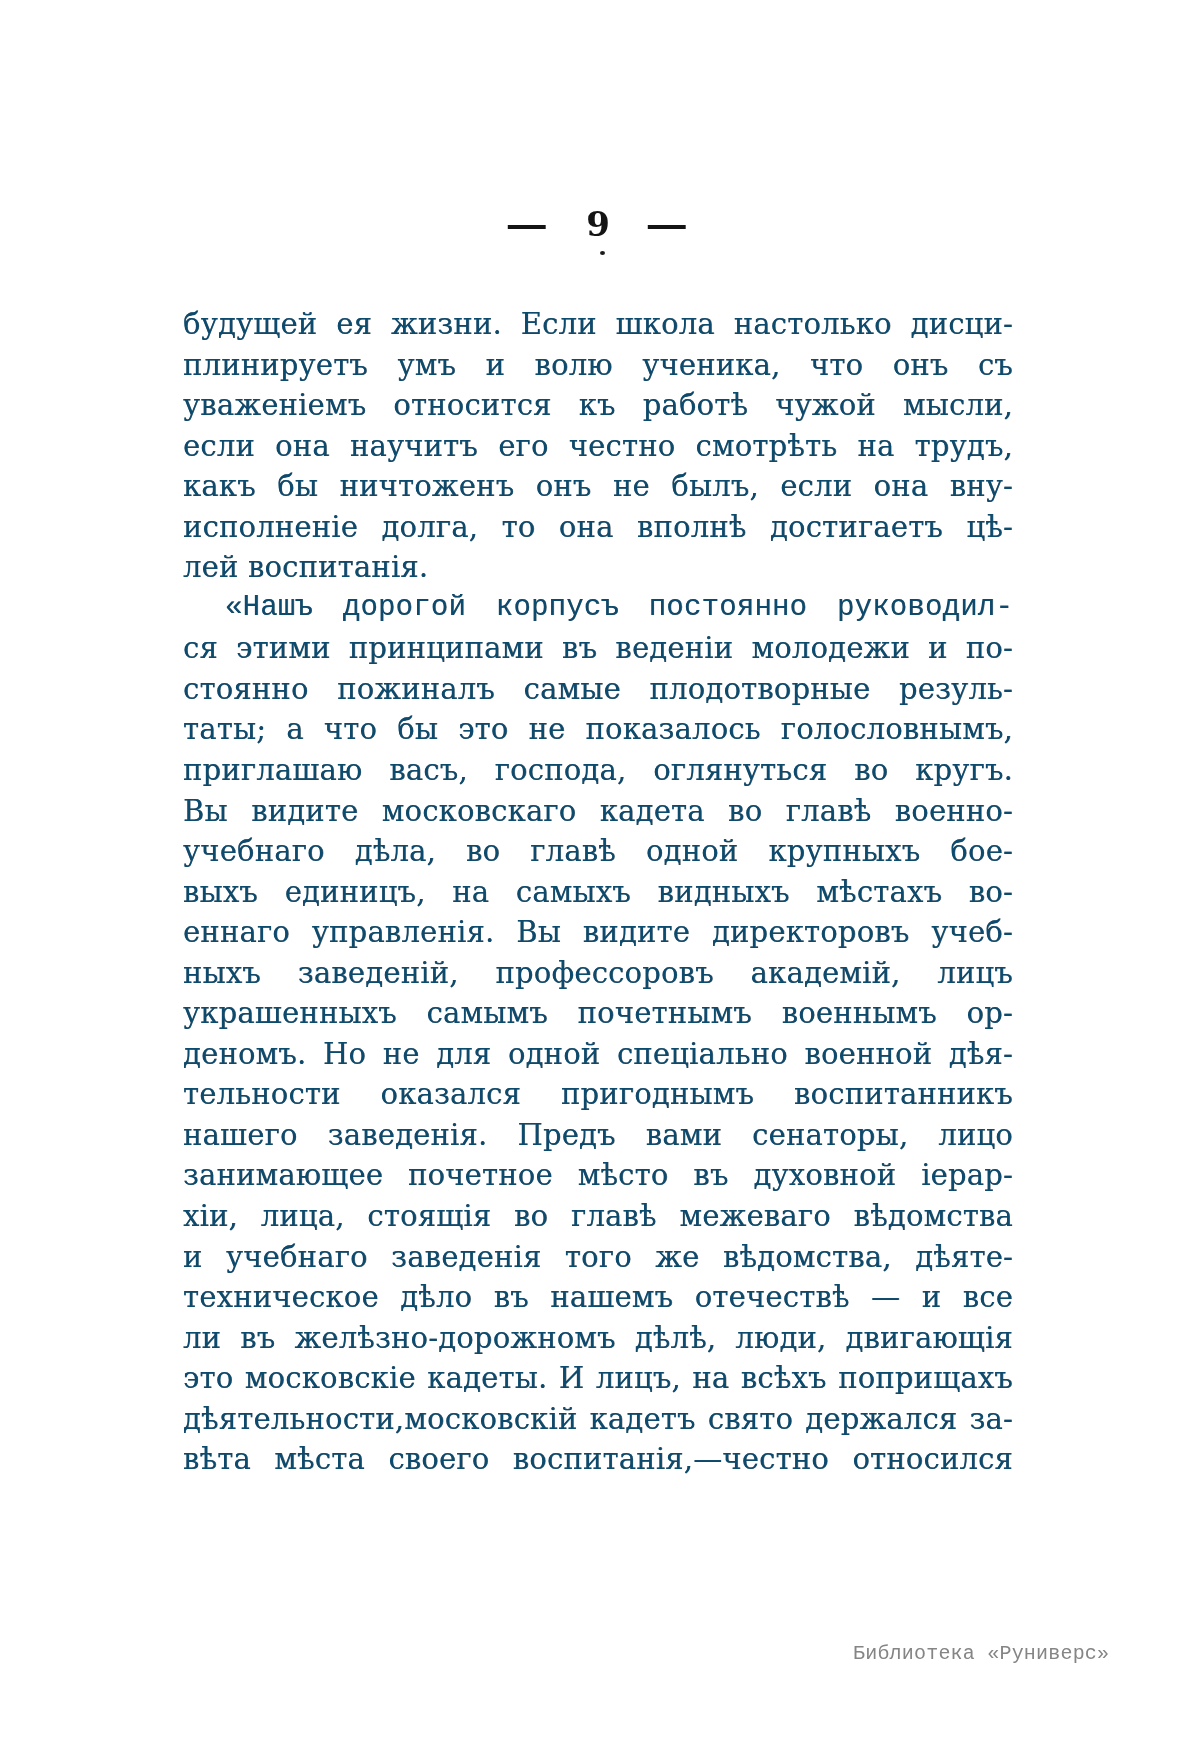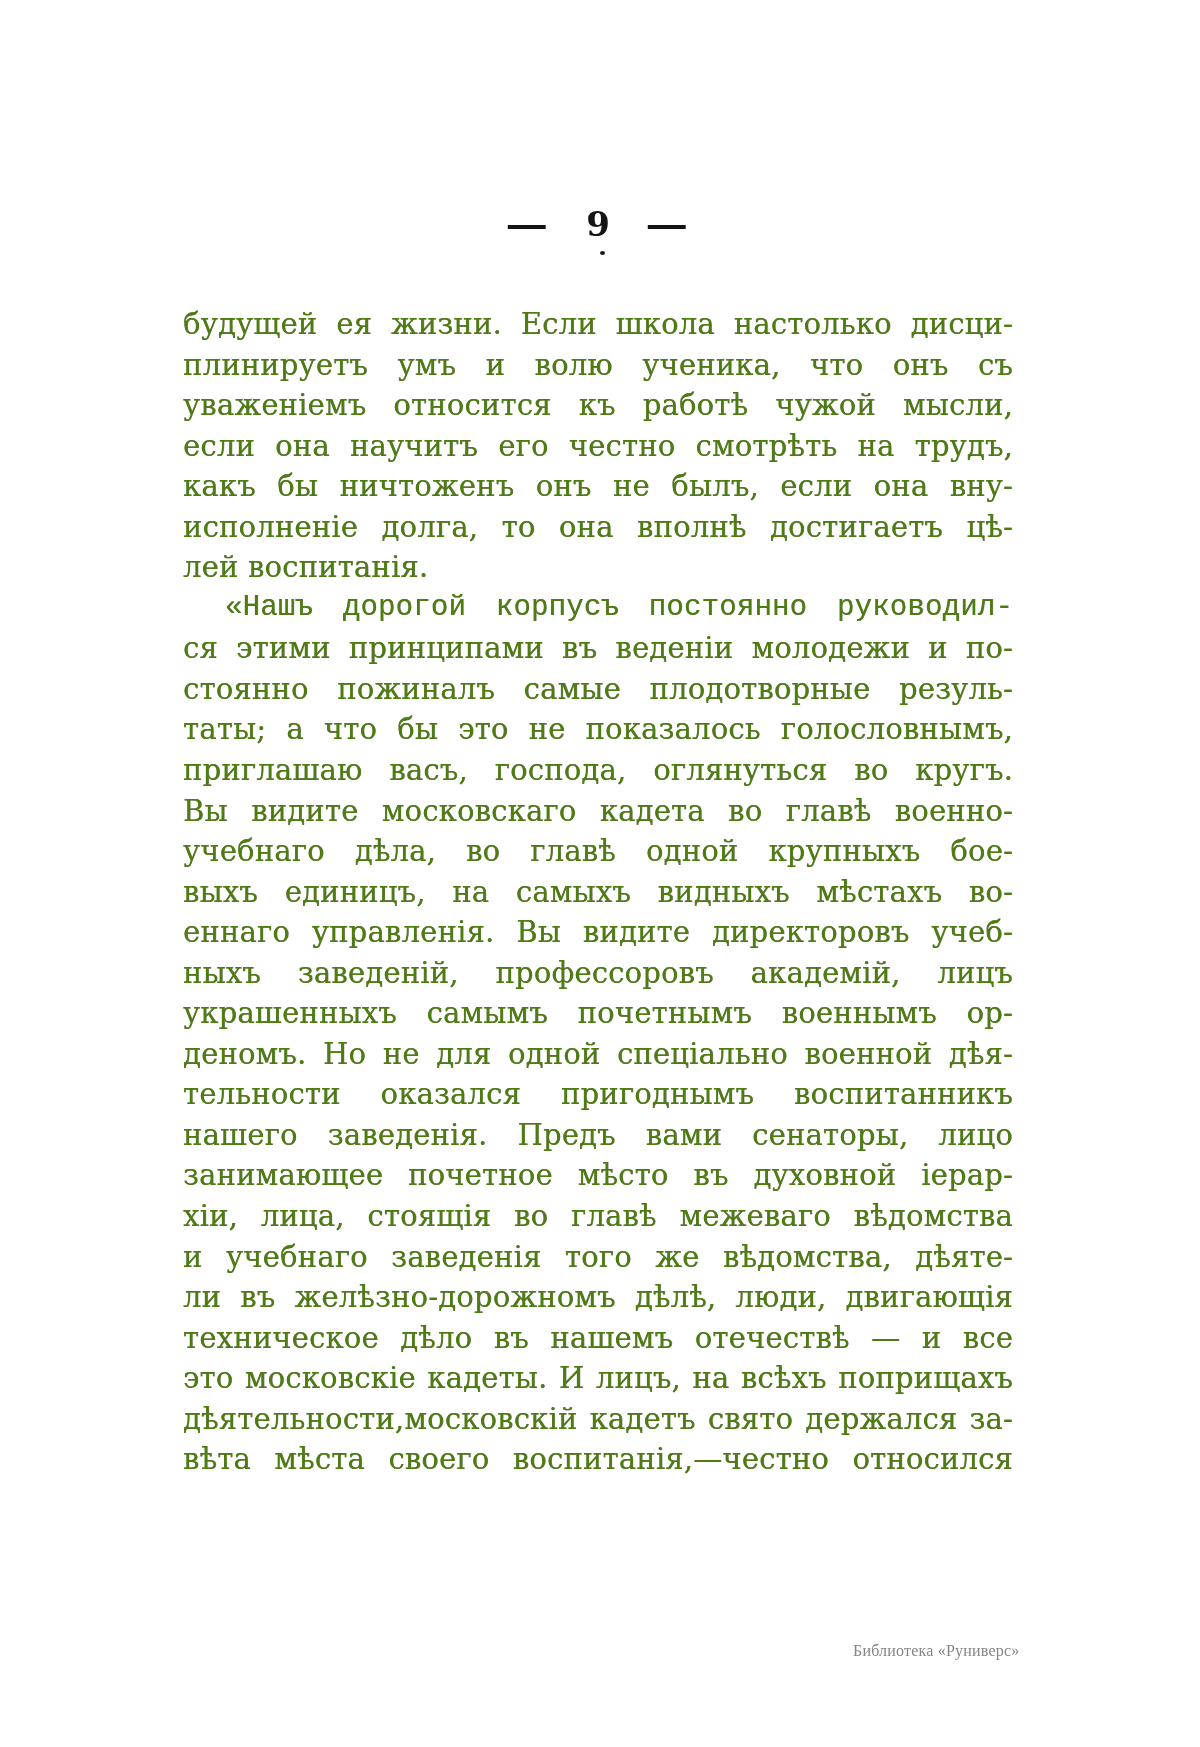--- a/index.html
+++ b/index.html
@@ -40,21 +40,21 @@
     height: 4px;
     background: #1a1a1a;
     border-radius: 50%;
   }
   
   .text-block {
     position: absolute;
     left: 183px;
     top: 304px;
     width: 830px;
-    color: #4d7c0f;
+    color: #0c4a6e;
     font-size: 29px;
     letter-spacing: 0.2px;
     text-shadow: 0.35px 0.35px 0 rgba(20,20,20,0.55);
   }
   .line {
     height: 40.55px;
     line-height: 40.55px;
     text-align: justify;
     text-align-last: justify;
     white-space: normal;
@@ -63,22 +63,22 @@
   .line.para-end {
     text-align: right;
     text-align-last: left;
   }
   .line.indent { text-indent: 42px; font-family: Liberation Mono, monospace; }
   
   .footer {
     position: absolute;
     left: 853px;
     top: 1642px;
-    font-family: Liberation Serif, serif;
-    font-size: 16px;
+    font-family: Liberation Mono, monospace;
+    font-size: 20px;
     color: #858585;
     letter-spacing: 0.2px;
   }
 </style>
 </head>
 <body>
 
 <div class="page">
 
   <div class="page-header">
@@ -106,22 +106,22 @@
     <div class="line">выхъ единицъ, на самыхъ видныхъ мѣстахъ во-</div>
     <div class="line">еннаго управленія. Вы видите директоровъ учеб-</div>
     <div class="line">ныхъ заведеній, профессоровъ академій, лицъ</div>
     <div class="line">украшенныхъ самымъ почетнымъ военнымъ ор-</div>
     <div class="line">деномъ. Но не для одной спеціально военной дѣя-</div>
     <div class="line">тельности оказался пригоднымъ воспитанникъ</div>
     <div class="line">нашего заведенія. Предъ вами сенаторы, лицо</div>
     <div class="line">занимающее почетное мѣсто въ духовной іерар-</div>
     <div class="line">хіи, лица, стоящія во главѣ межеваго вѣдомства</div>
     <div class="line">и учебнаго заведенія того же вѣдомства, дѣяте-</div>
+    <div class="line">техническое дѣло въ нашемъ отечествѣ — и все</div>
     <div class="line">ли въ желѣзно-дорожномъ дѣлѣ, люди, двигающія</div>
-    <div class="line">техническое дѣло въ нашемъ отечествѣ — и все</div>
     <div class="line">это московскіе кадеты. И лицъ, на всѣхъ поприщахъ</div>
     <div class="line">дѣятельности,московскій кадетъ свято держался за-</div>
     <div class="line">вѣта мѣста своего воспитанія,—честно относился</div>
   </div>
 
   <div class="footer">Библиотека «Руниверс»</div>
 
 </div>
 
 </body></html>

